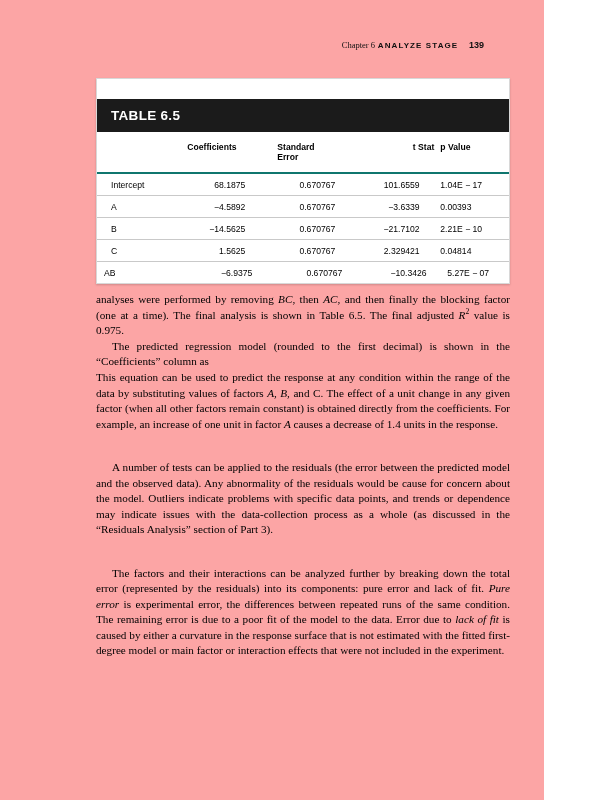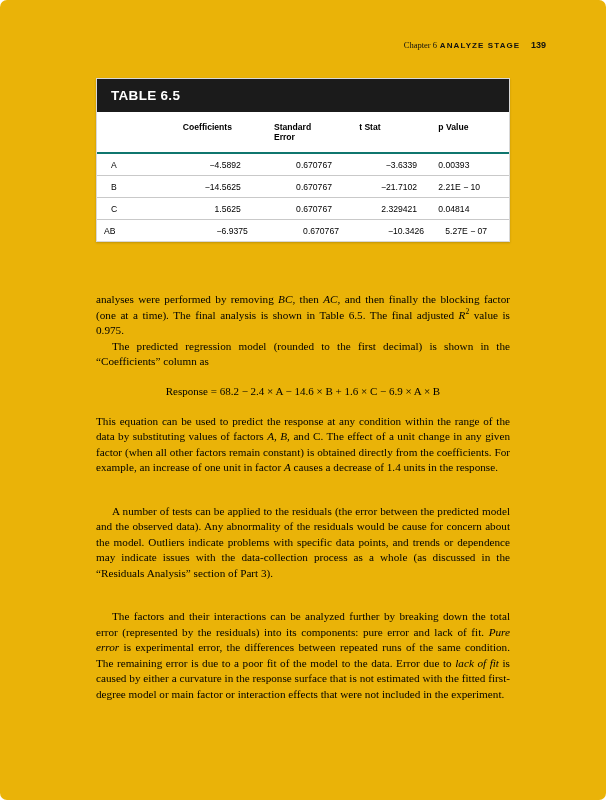--- a/index.html
+++ b/index.html
@@ -11,24 +11,23 @@
     width: 606px;
     height: 800px;
     font-family: "Liberation Serif", serif;
     color: #000000;
     position: relative;
     overflow: hidden;
   }
   .page {
     position: absolute;
     left: 0; top: 0;
-    width: 606px;
+    width: 544px;
     height: 800px;
-    background: #eab308;
-    border-radius: 7px;
+    background: #fca5a5;
   }
 
   
   .running-head {
     position: absolute;
     right: 60px;
     top: 40px;
     font-family: "Liberation Sans", sans-serif;
     font-size: 7.5px;
     letter-spacing: 0.6px;
@@ -65,20 +64,21 @@
     background: #fff;
     box-sizing: border-box;
   }
   .table-header {
     background: #1b1b1b;
     color: #ffffff;
     padding: 9px 11px 9px 14px;
     display: flex;
     align-items: baseline;
     gap: 12px;
+    margin-top: 20px;
   }
   .table-number {
     font-family: "Liberation Sans", sans-serif;
     font-weight: bold;
     font-size: 13.5px;
     letter-spacing: 0.3px;
   }
   .table-caption {
     font-family: "Liberation Sans", sans-serif;
     font-weight: bold;
@@ -97,21 +97,21 @@
   table.doe thead th {
     font-weight: bold;
     vertical-align: top;
     padding: 10px 6px 10px 0;
     text-align: left;
     border-bottom: 2px solid #0f766e;
   }
   table.doe thead th.c0 { padding-left: 14px; width: 86px; }
   table.doe thead th.c1 { width: 92px; }
   table.doe thead th.c2 { width: 84px; }
-  table.doe thead th.c3 { width: 76px; }
+  table.doe thead th.c3 { width: 76px; text-align: right; }
   table.doe thead th.c4 { width: 76px; }
   table.doe tbody td {
     padding: 5.5px 6px 5.5px 0;
     border-bottom: 1px solid #c9c9c9;
     vertical-align: middle;
   }
   table.doe tbody tr:last-child td {
     border-bottom: none;
     padding-left: 7px;
   }
@@ -185,20 +185,27 @@
           <th class="c2">
             <span>Standard</span><br>
             <span>Error</span>
           </th>
           <th class="c3">t Stat</th>
           <th class="c4">p Value</th>
         </tr>
       </thead>
       <tbody>
         <tr>
+          <td class="c0">Intercept</td>
+          <td class="num"><span class="numcell">68.1875</span></td>
+          <td class="num"><span class="numcell">0.670767</span></td>
+          <td class="num"><span class="numcell">101.6559</span></td>
+          <td class="num"><span>1.04E − 17</span></td>
+        </tr>
+        <tr>
           <td class="c0">A</td>
           <td class="num"><span class="numcell">−4.5892</span></td>
           <td class="num"><span class="numcell">0.670767</span></td>
           <td class="num"><span class="numcell">−3.6339</span></td>
           <td class="num"><span>0.00393</span></td>
         </tr>
         <tr>
           <td class="c0">B</td>
           <td class="num"><span class="numcell">−14.5625</span></td>
           <td class="num"><span class="numcell">0.670767</span></td>
@@ -222,21 +229,20 @@
       </tbody>
     </table>
   </div>
 
   <div class="body">
 
     <p><span>analyses were performed by removing </span><span class="ital">BC</span><span>, then </span><span class="ital">AC</span><span>, and then finally the blocking factor (one at a time). The final analysis is shown in Table 6.5. The final adjusted </span><span class="ital">R</span><span class="sup">2</span><span> value is 0.975.</span></p>
 
     <p class="indent">The predicted regression model (rounded to the first decimal) is shown in the “Coefficients” column as</p>
 
-    <div class="equation">Response = 68.2 − 2.4 × A − 14.6 × B + 1.6 × C − 6.9 × A × B</div>
 
     <p><span>This equation can be used to predict the response at any condition within the range of the data by substituting values of factors </span><span class="ital">A, B,</span><span> and C. The effect of a unit change in any given factor (when all other factors remain constant) is obtained directly from the coefficients. For example, an increase of one unit in factor </span><span class="ital">A</span><span> causes a decrease of 1.4 units in the response.</span></p>
 
     <div class="gap"></div>
 
     <p class="indent">A number of tests can be applied to the residuals (the error between the predicted model and the observed data). Any abnormality of the residuals would be cause for concern about the model. Outliers indicate problems with specific data points, and trends or dependence may indicate issues with the data-collection process as a whole (as discussed in the “Residuals Analysis” section of Part 3).</p>
 
     <div class="gap"></div>
 
     <p class="indent"><span>The factors and their interactions can be analyzed further by breaking down the total error (represented by the residuals) into its components: pure error and lack of fit. </span><span class="ital">Pure error</span><span> is experimental error, the differences between repeated runs of the same condition. The remaining error is due to a poor fit of the model to the data. Error due to </span><span class="ital">lack of fit</span><span> is caused by either a curvature in the response surface that is not estimated with the fitted first-degree model or main factor or interaction effects that were not included in the experiment.</span></p>

